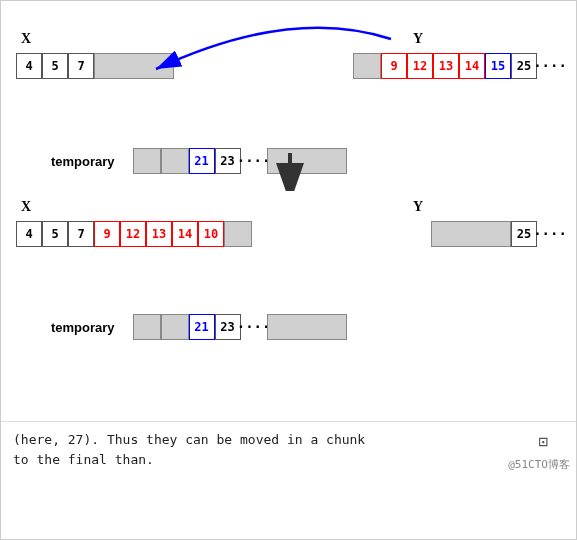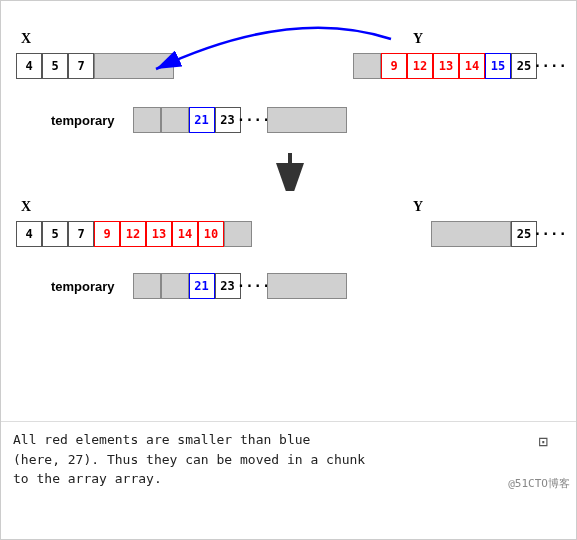--- a/index.html
+++ b/index.html
@@ -60,20 +60,21 @@
     .label-x, .label-y {
       font-size: 14px;
       font-weight: bold;
       font-family: serif;
     }
     
     .temp-section {
       display: flex;
       align-items: center;
       gap: 8px;
+      margin-top: 41px;
     }
   </style>
 </head>
 <body>
 
 <div class="diagram-area">
 
   <svg style="position:absolute;top:0;left:0;width:577px;height:130px;pointer-events:none;z-index:10;">
 
     <defs>
@@ -177,17 +178,16 @@
         <div class="cell">23</div>
         <div class="cell dots">····</div>
         <div class="cell wide"></div>
       </div>
     </div>
   </div>
 </div>
 
 <div class="text-area" style="position:relative;">
   <span style="position:absolute;right:30px;top:8px;font-size:16px;color:#555;">⊡</span>
-  <div>All red elements are smaller than blue</div>
   <div>(here, 27). Thus they can be moved in a chunk</div>
-  <div>to the array array.</div>
+  <div>to the final than.</div>
   <div class="watermark">@51CTO博客</div>
 </div>
 
 </body></html>

